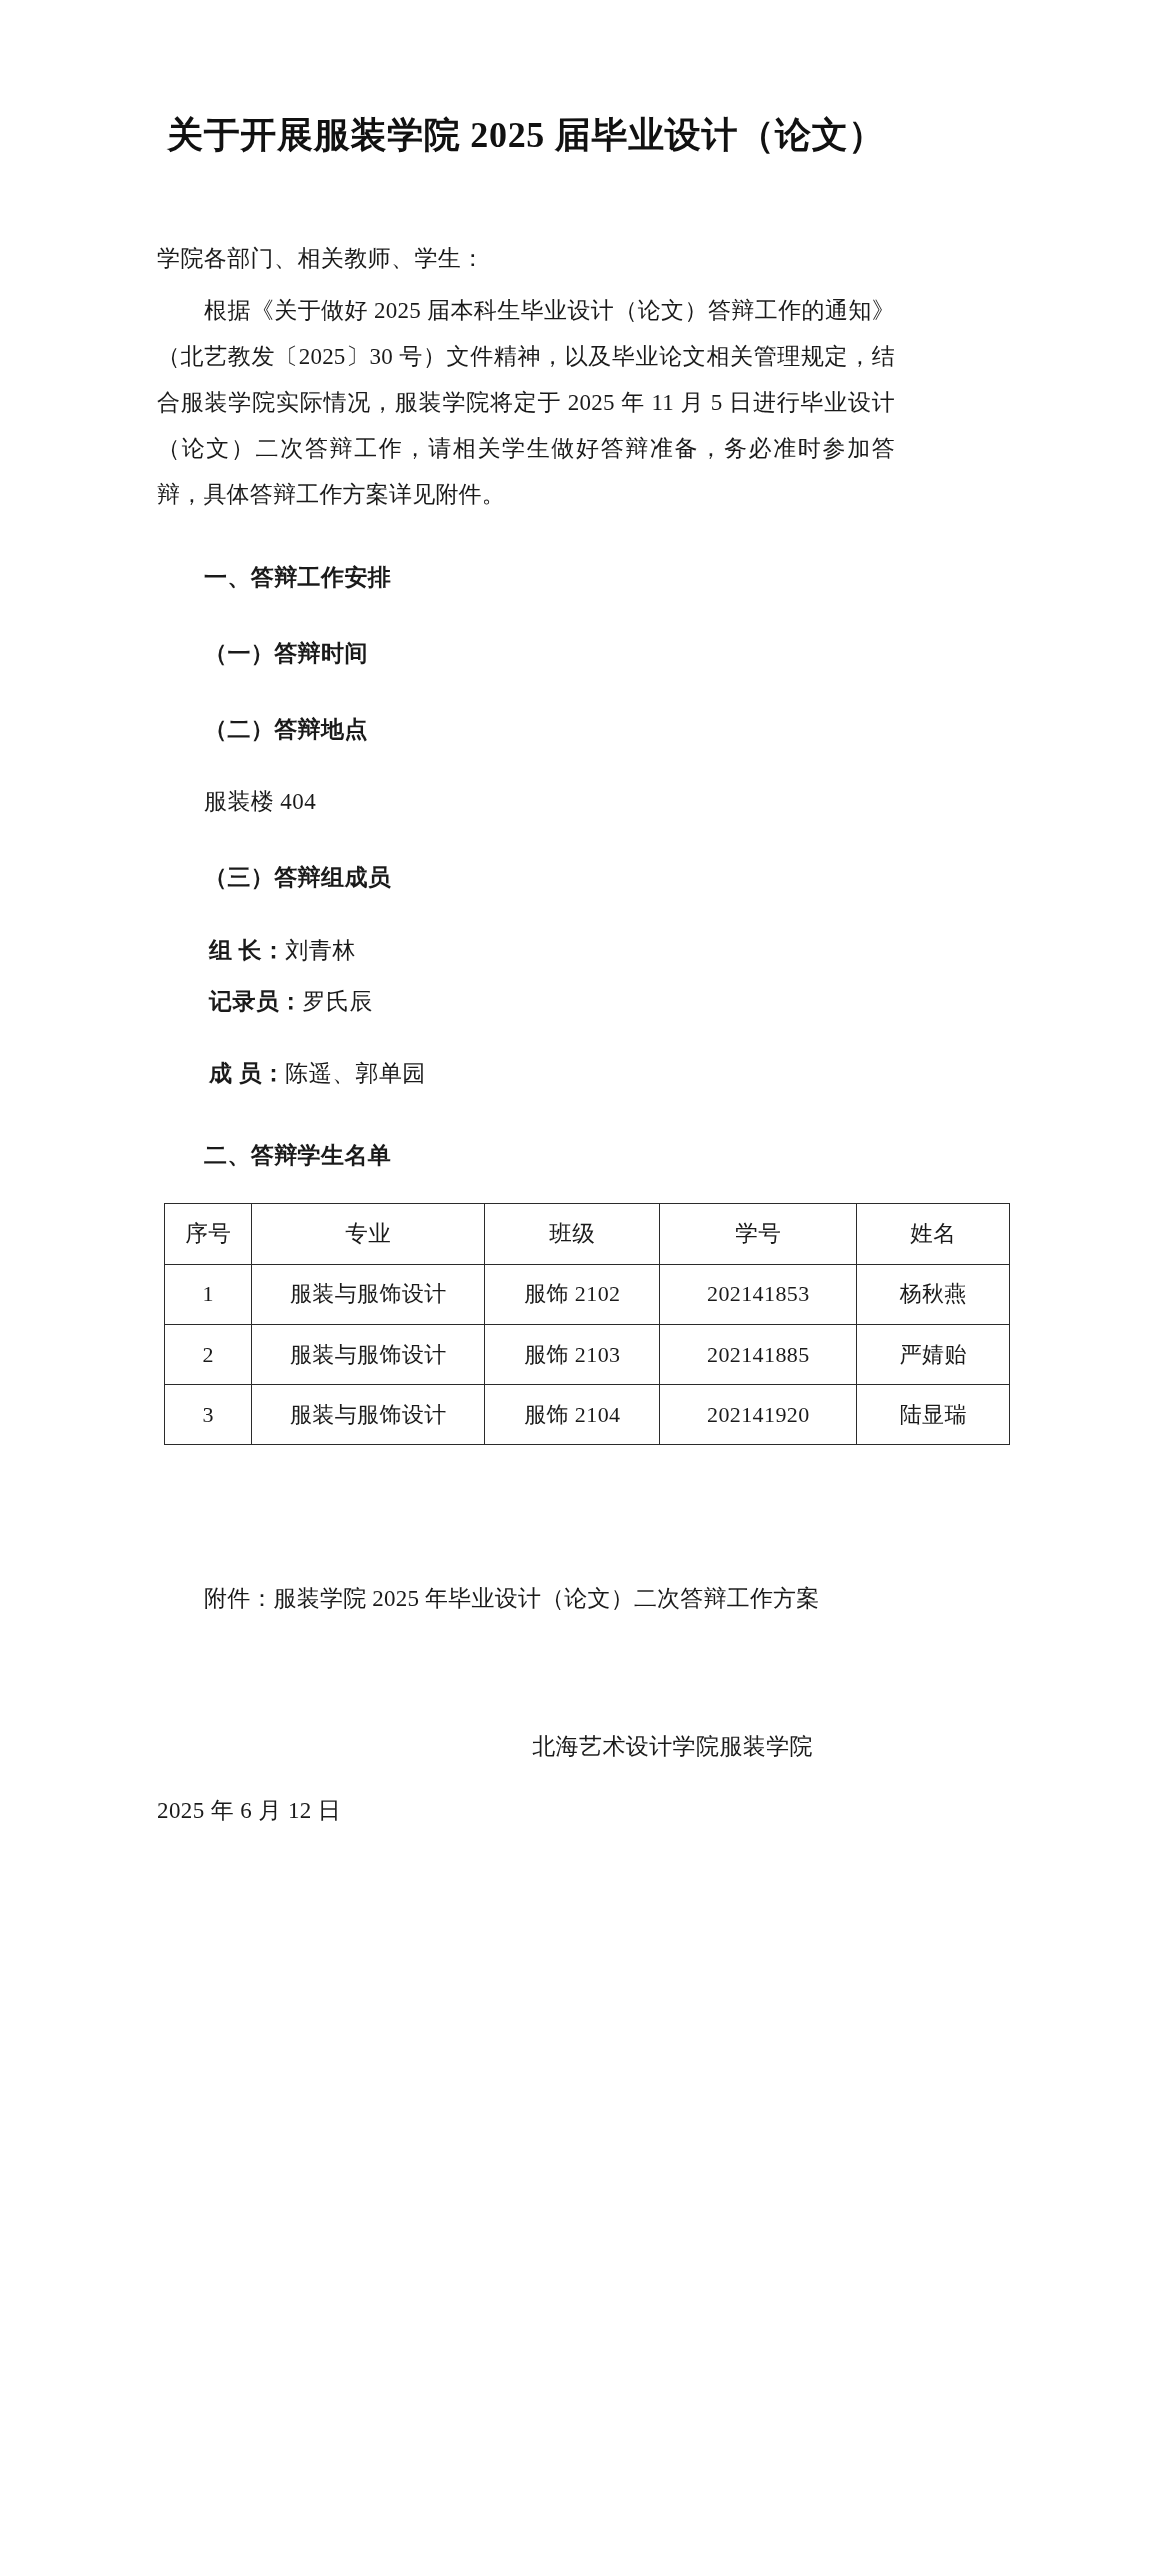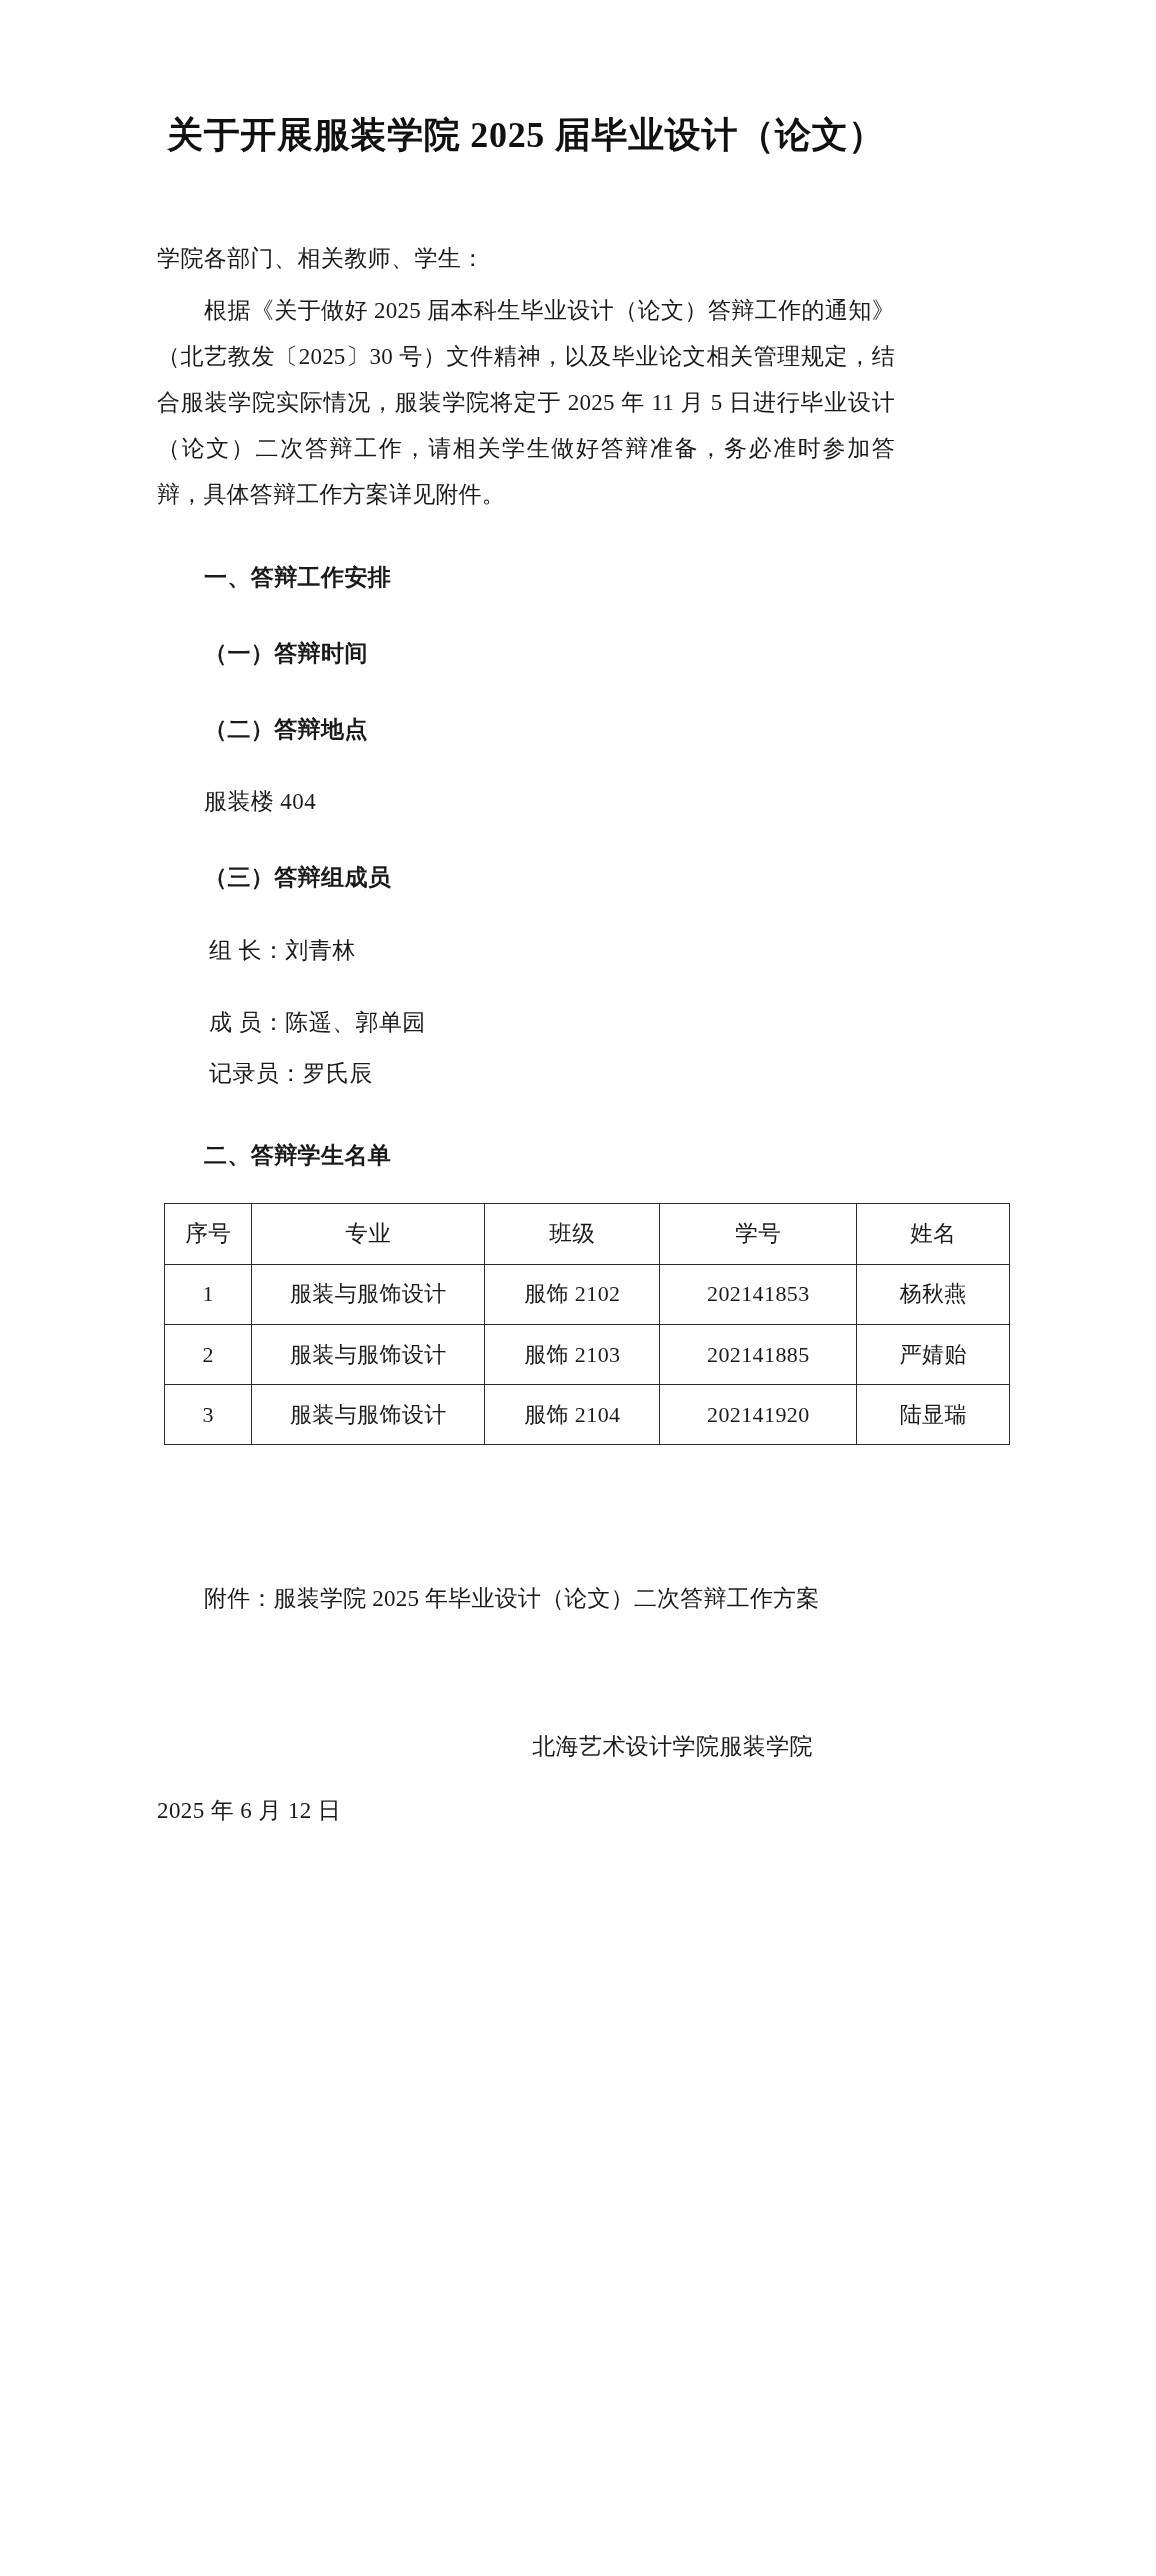--- a/index.html
+++ b/index.html
@@ -77,21 +77,21 @@
     font-size: 23px;
     margin-top: 29px;
     text-indent: 52px;
     line-height: 1.9;
     letter-spacing: 0.4px;
   }
   .member-line.tight {
     margin-top: 7.3px;
   }
   .member-line .lbl {
-    font-weight: normal;
+    font-weight: bold;
   }
   table.students {
     margin: 25px 0 0 7.3px;
     border-collapse: collapse;
     width: 845px;
     table-layout: fixed;
   }
   table.students th,
   table.students td {
     border: 1.5px solid #2b2b2b;
@@ -149,26 +149,26 @@
 
   <div class="sub-heading">（二）答辩地点</div>
   <div class="sub-value">服装楼 404</div>
 
   <div class="sub-heading">（三）答辩组成员</div>
 
   <div class="member-line">
     <span class="lbl">组  长：</span><span>刘青林</span>
   </div>
 
+  <div class="member-line tight">
+    <span class="lbl">记录员：</span><span>罗氏辰</span>
+  </div>
+
   <div class="member-line">
     <span class="lbl">成  员：</span><span>陈遥、郭单园</span>
-  </div>
-
-  <div class="member-line tight">
-    <span class="lbl">记录员：</span><span>罗氏辰</span>
   </div>
 
   <div class="section-heading">二、答辩学生名单</div>
 
   <table class="students">
     <colgroup>
       <col class="c0">
         <col class="c1">
         <col class="c2">
         <col class="c3">

